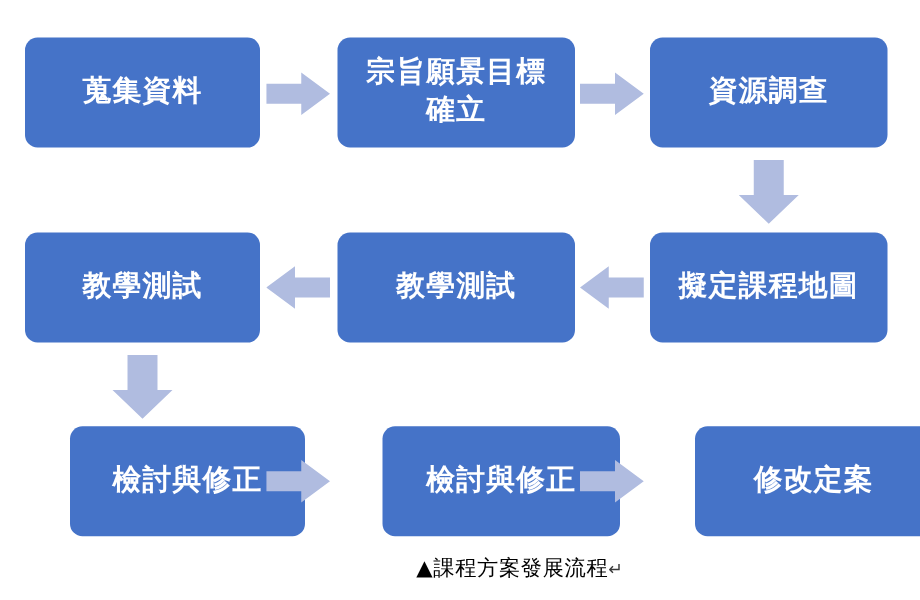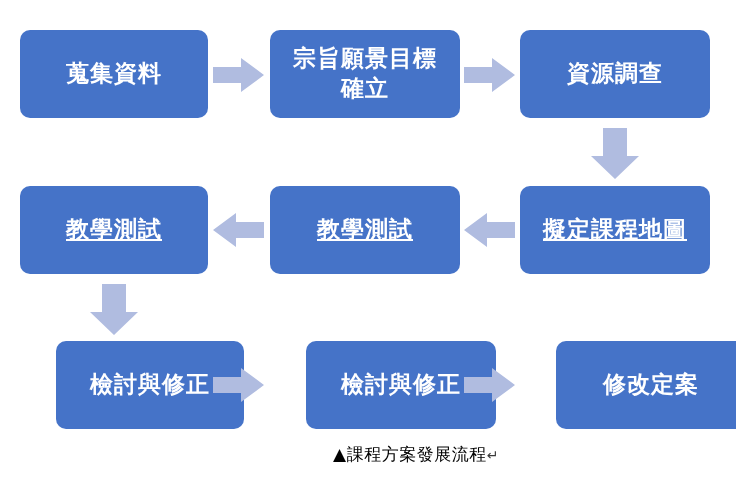--- a/index.html
+++ b/index.html
@@ -42,21 +42,21 @@
     white-space: nowrap;
   }
 
   
   .col-1 { left: 20px;  width: 188px; }
   .col-2 { left: 270px; width: 190px; }
   .col-3 { left: 520px; width: 190px; text-align: right; }
 
   
   .row-1 { top: 30px;  height: 88px; }
-  .row-2 { top: 186px; height: 88px; text-decoration: underline; }
+  .row-2 { top: 186px; height: 88px; }
   .row-3 { top: 341px; height: 88px; margin-left: 36px; }
 
   
   .arrow {
     position: absolute;
     display: block;
   }
   .arrow svg { display: block; }
 
   

